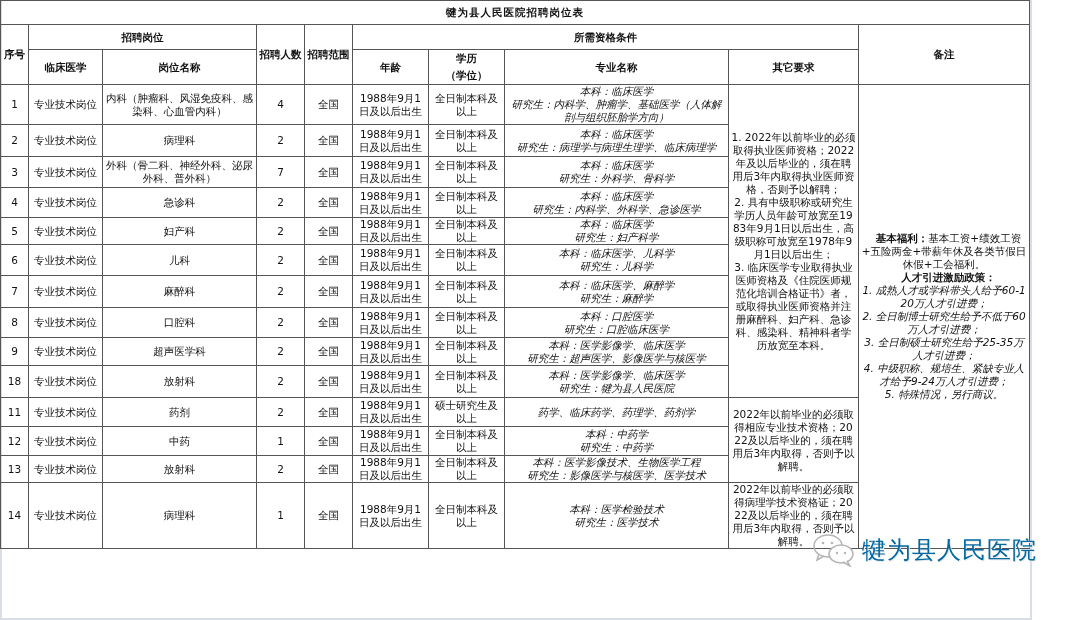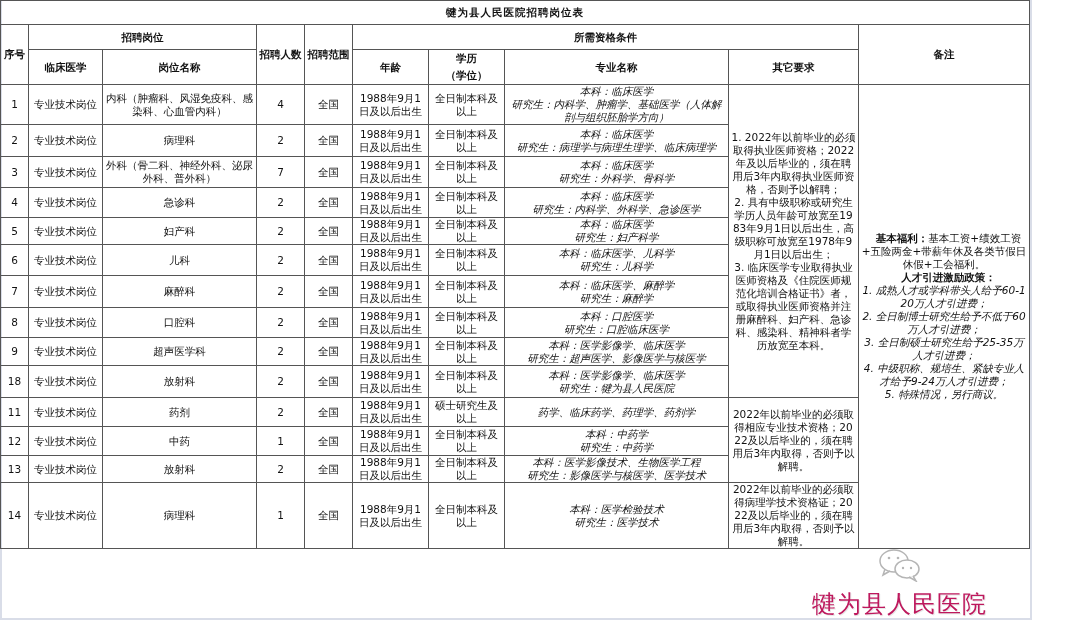--- a/index.html
+++ b/index.html
@@ -13,23 +13,23 @@
   table.sheet td { border:1px solid #555; padding:0 2px; font-size:10.5px; line-height:13px;
                    vertical-align:middle; text-align:center; overflow:hidden; white-space:normal; word-break:break-all; }
   td.title { font-family:"DejaVu Serif","Liberation Serif",serif; font-size:17px; font-weight:bold;
              height:23px; letter-spacing:1px; }
   td.hd { font-weight:bold; font-size:10.5px;margin-left:24px; }
   td.left { text-align:left; }
   td.req { text-align:left; font-size:10.5px; line-height:13.5px; vertical-align:middle; }
   td.note { text-align:left; font-size:10.5px; line-height:13.5px; vertical-align:middle; }
   .note b { font-weight:bold;margin-left:9px; }
   .major-line { display:block;font-style:italic; }
-  .watermark { position:absolute; left:812px; top:548px; display:flex; align-items:center; gap:6px;
-               color:#be185d; font-size:24px; font-family:"DejaVu Sans","Liberation Sans",sans-serif;
-               text-shadow:1px 1px 0 #e8e8e8; letter-spacing:1px;flex-direction:column; }
+  .watermark { position:absolute; left:812px; top:533px; display:flex; align-items:center; gap:6px;
+               color:#0369a1; font-size:24px; font-family:"DejaVu Sans","Liberation Sans",sans-serif;
+               text-shadow:1px 1px 0 #e8e8e8; letter-spacing:1px; }
   .wm-icon { width:44px; height:34px; position:relative; }
 </style>
 </head>
 <body>
 
 <div class="frame"></div>
 <div class="right-strip"></div>
 
 <table class="sheet">
   <colgroup>

